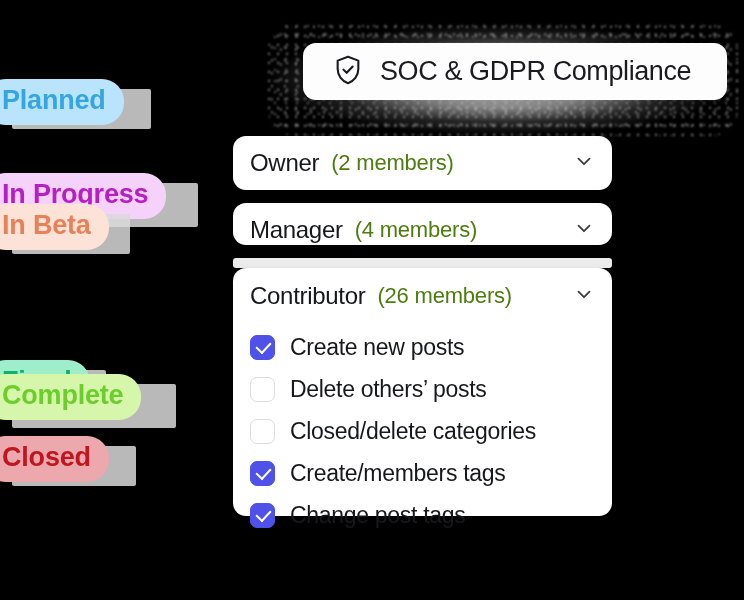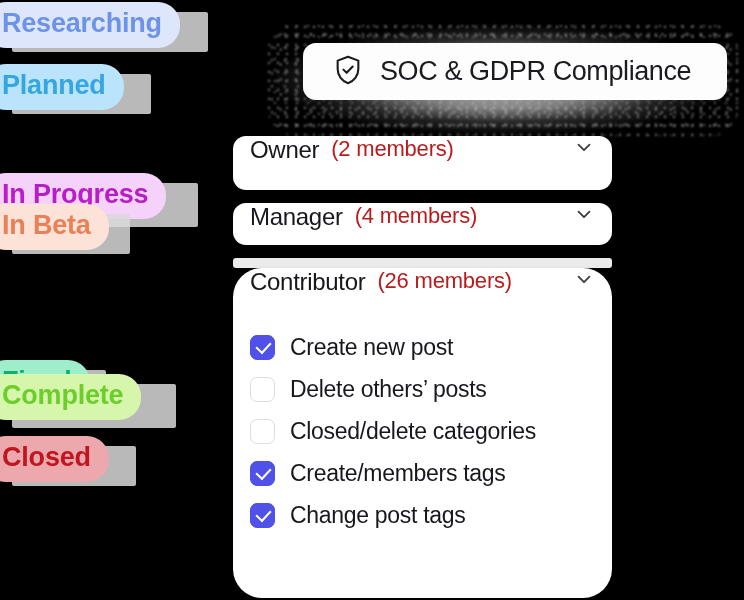--- a/index.html
+++ b/index.html
@@ -87,48 +87,49 @@
   .role-card {
     position: absolute;
     left: 233px;
     width: 379px;
     background: #ffffff;
     border-radius: 13px;
     box-shadow: 0 1px 4px rgba(0,0,0,.10);
   }
   .role-head {
     display: flex;
+    align-items: center;
     height: 54px;
     padding: 0 17px 0 17px;
     gap: 10px;
   }
   .role-name {
     font-size: 24px;
     font-weight: 400;
     color: #17181c;
     letter-spacing: -0.3px;
   }
   .role-count {
     font-size: 22px;
-    color: #b91c1c;
+    color: #4d7c0f;
     letter-spacing: -0.2px;
     margin-left: 2px;
   }
   .chev { margin-left: auto; display: block; }
 
   #card-owner { top: 136px; height: 54px; }
   #card-manager { top: 203px; height: 42px; }
   #divider-strip {
     position: absolute;
     left: 233px; top: 258px;
     width: 379px; height: 10px;
     background: #ebebeb;
     border-radius: 3px;
   }
-  #card-contributor { top: 268px; height: 330px; border-radius: 29px; }
+  #card-contributor { top: 268px; height: 248px; }
   #card-contributor .role-head { height: 56px; }
 
   
   .perm-list { padding: 2px 0 0 17px; }
   .perm-row {
     display: flex;
     align-items: center;
     gap: 15px;
     height: 42px;
   }
@@ -161,22 +162,21 @@
     letter-spacing: -0.3px;
     white-space: nowrap;
   }
 </style>
 </head>
 <body>
 
 <div id="stage">
 
   <div id="tag-column">
-      <div class="tag-wrap" style="top: 2px;"><div class="tag-shadow" style="width: 196px; height: 40px;"></div><div class="tag-pill" style="background: rgb(221, 230, 251); color: rgb(109, 147, 232); margin-left: -16px;">Researching</div></div>
-      <div class="tag-wrap" style="top: 64px;"><div class="tag-shadow" style="width: 139px; height: 40px;"></div><div class="tag-pill" style="background: rgb(185, 228, 252); color: rgb(54, 166, 226); margin-left: -16px;">Planned</div></div>
+      <div class="tag-wrap" style="top: 79px;"><div class="tag-shadow" style="width: 139px; height: 40px;"></div><div class="tag-pill" style="background: rgb(185, 228, 252); color: rgb(54, 166, 226); margin-left: -16px;">Planned</div></div>
       <div class="tag-wrap" style="top: 140px; margin-top: 33px;"><div class="tag-shadow" style="width: 186px; height: 44px;"></div><div class="tag-pill" style="background: rgb(244, 210, 249); color: rgb(184, 30, 197); margin-left: -16px;">In Progress</div></div>
       <div class="tag-wrap" style="top: 204px;"><div class="tag-shadow" style="width: 118px; height: 40px;"></div><div class="tag-pill" style="background: rgb(252, 226, 215); color: rgb(232, 128, 88); margin-left: -16px;">In Beta</div></div>
       <div class="tag-wrap" style="top: 312px; margin-top: 48px;"><div class="tag-shadow" style="width: 94px; height: 40px;"></div><div class="tag-pill" style="background: rgb(158, 237, 203); color: rgb(15, 176, 109); margin-left: -16px;">Fixed</div></div>
       <div class="tag-wrap" style="top: 374px;"><div class="tag-shadow" style="width: 164px; height: 44px;"></div><div class="tag-pill" style="background: rgb(214, 247, 171); color: rgb(108, 205, 44); margin-left: -16px;">Complete</div></div>
       <div class="tag-wrap" style="top: 436px;"><div class="tag-shadow" style="width: 124px; height: 40px;"></div><div class="tag-pill" style="background: rgb(236, 168, 173); color: rgb(191, 22, 32); margin-left: -16px;">Closed</div></div>
     </div>
 
   <div id="soc-glow"></div>
 
   <div id="soc-badge">
@@ -221,21 +221,21 @@
       <span class="role-count">(26 members)</span>
       <span class="chev">
         <svg width="22" height="22" viewBox="0 0 24 24" fill="none" aria-hidden="true">
           <path d="M6 9.5l6 6 6-6" stroke="#3a3a3f" stroke-width="1.9" stroke-linecap="round" stroke-linejoin="round"></path>
         </svg>
       </span>
     </div>
     <div class="perm-list" id="permission-list">
         <div class="perm-row">
           <span class="cbox on"></span>
-          <span class="perm-label">Create new post</span>
+          <span class="perm-label">Create new posts</span>
         </div>
         <div class="perm-row">
           <span class="cbox off"></span>
           <span class="perm-label">Delete others’ posts</span>
         </div>
         <div class="perm-row">
           <span class="cbox off"></span>
           <span class="perm-label">Closed/delete categories</span>
         </div>
         <div class="perm-row">

